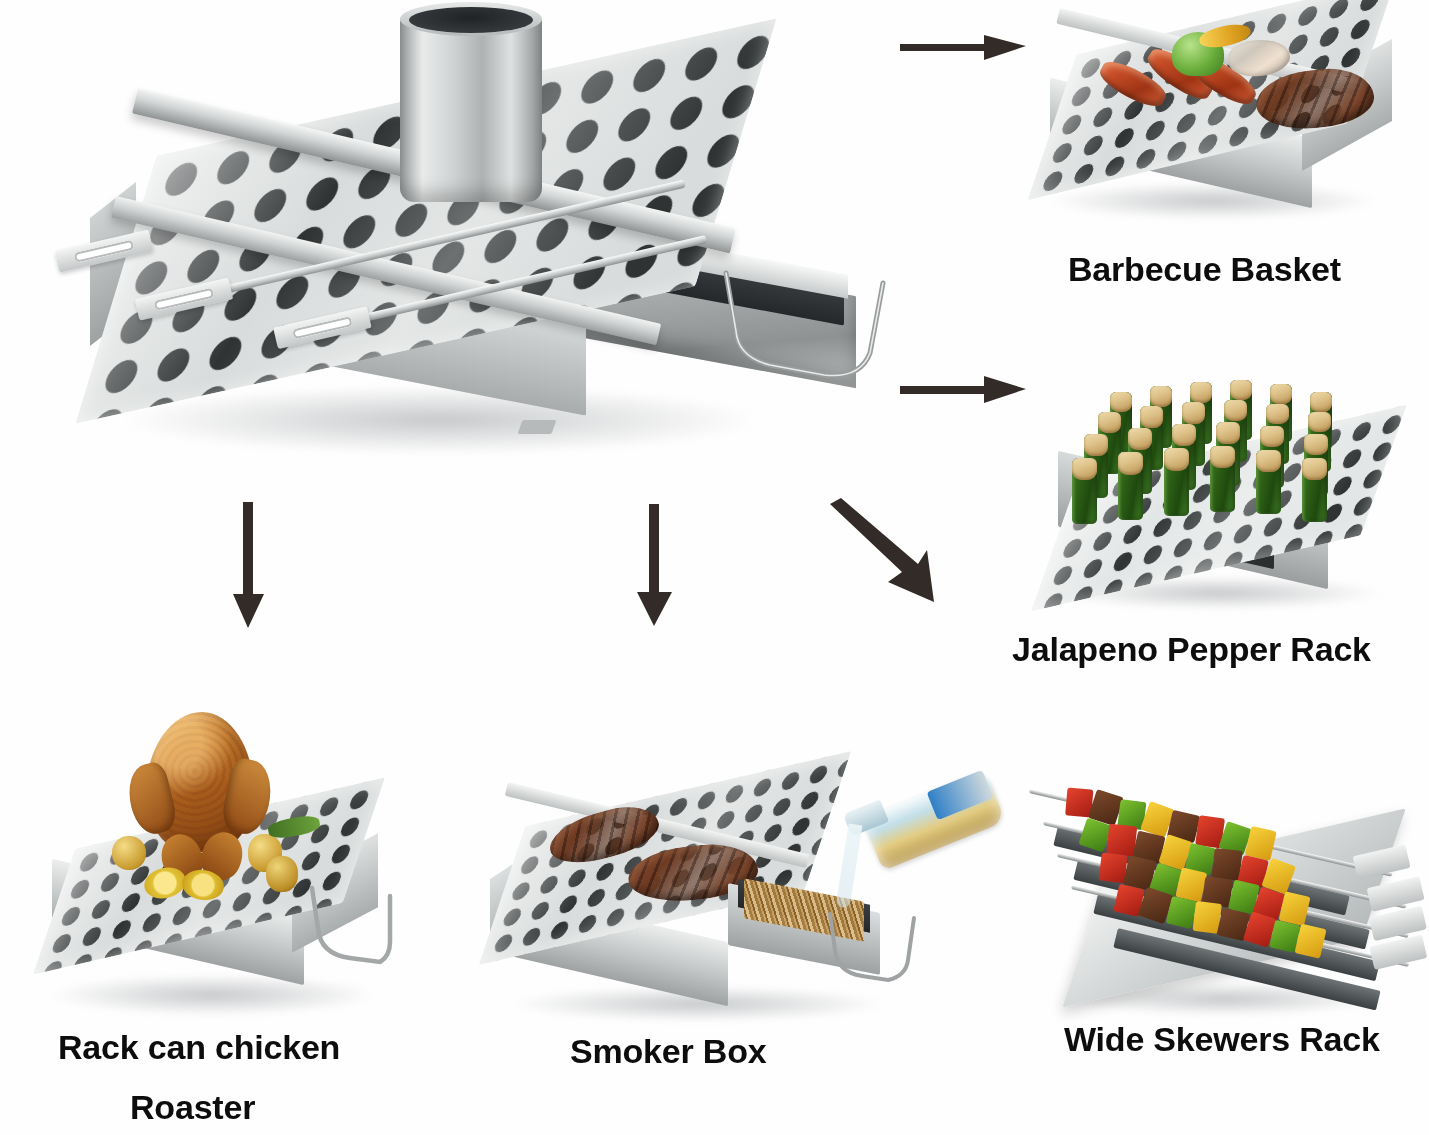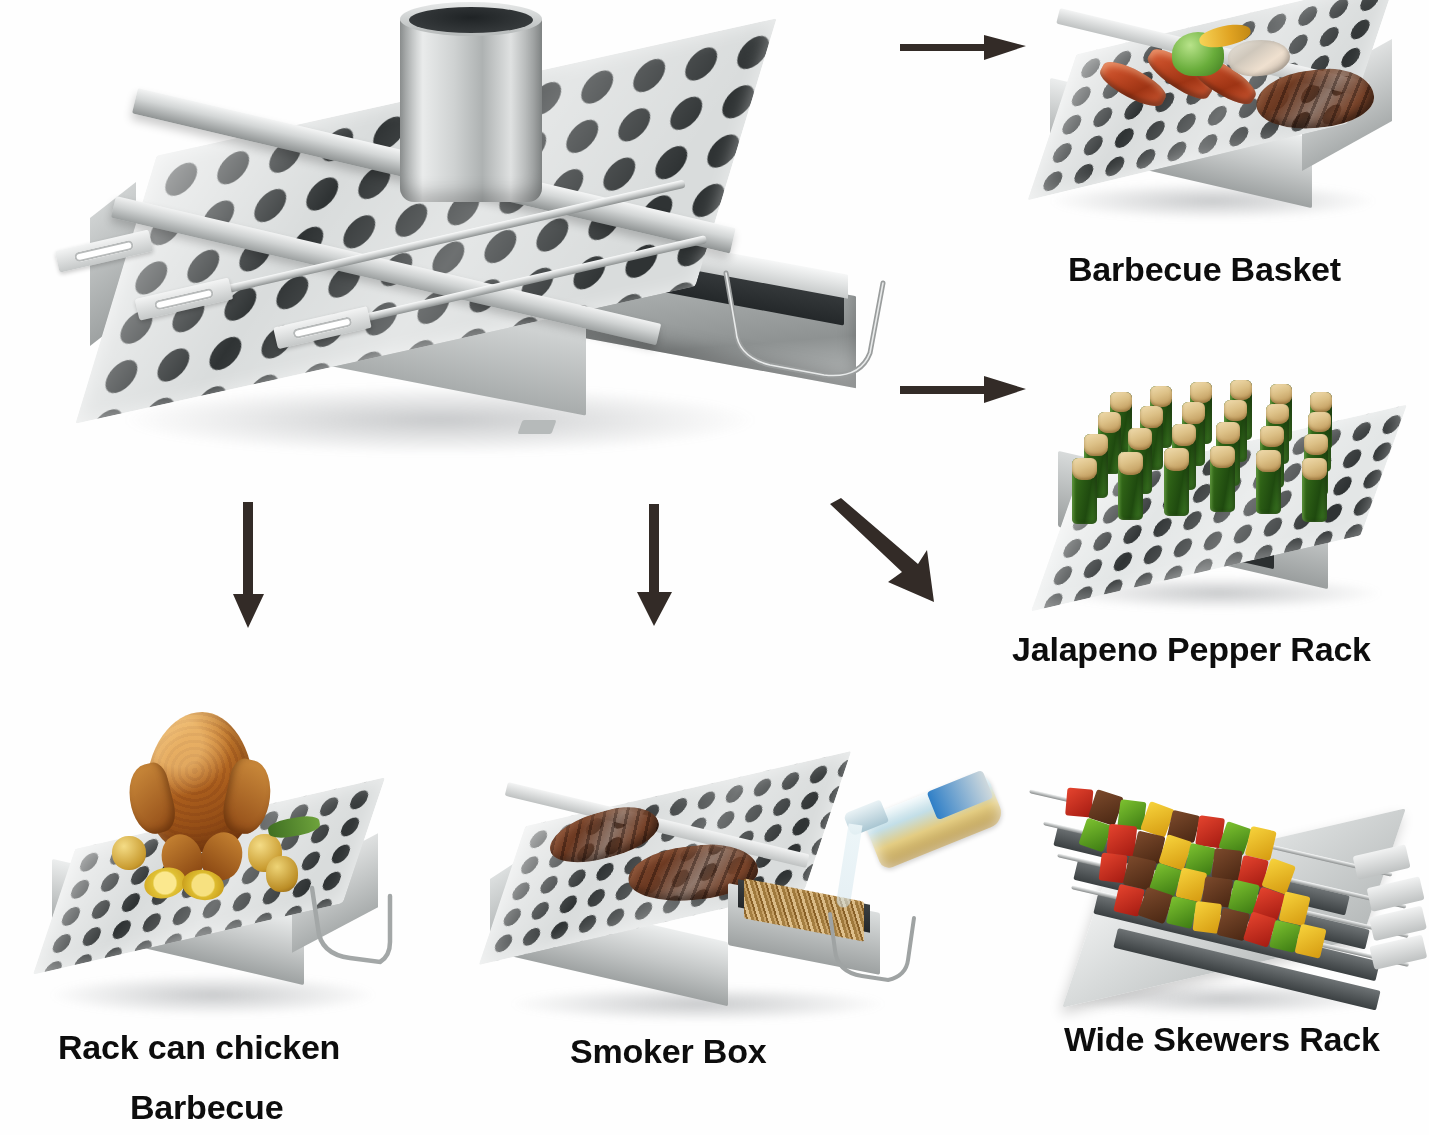--- a/index.html
+++ b/index.html
@@ -400,21 +400,21 @@
     <div class="food" style="left:78px;top:130px;width:34px;height:34px;
          border-radius:48%;background:radial-gradient(circle at 35% 30%,#f4dc86,#c89a2e 70%,#8a5e12);"></div>
     <div class="food" style="left:214px;top:128px;width:34px;height:38px;
          border-radius:46%;background:radial-gradient(circle at 35% 30%,#f4dc86,#c89a2e 70%,#8a5e12);"></div>
     <div class="food" style="left:232px;top:150px;width:32px;height:36px;
          border-radius:46%;background:radial-gradient(circle at 35% 30%,#eed476,#bb8d26 70%,#7e5310);"></div>
     <div class="food" style="left:234px;top:112px;width:52px;height:18px;transform:rotate(-10deg);
          border-radius:40%;background:linear-gradient(90deg,#3f6f22,#6ea33c);"></div>
 
     <div class="label label-xl" style="left:24px;top:322px;">Rack can chicken</div>
-    <div class="label label-xl" style="left:96px;top:382px;">Barbecue</div>
+    <div class="label label-xl" style="left:96px;top:382px;">Roaster</div>
   </div>
 
   <div class="unit" style="left:1024px;top:756px;width:396px;height:264px;">
     <div class="shadow-soft" style="left:40px;top:226px;width:320px;height:34px;"></div>
 
     <div style="position:absolute;left:60px;top:92px;width:300px;height:120px;
          transform:skewY(-13deg) skewX(-20deg);
          background:linear-gradient(150deg,#f3f4f4 0%,#d8dbdb 40%,#b4b8b8 100%);border-radius:3px;
          box-shadow:0 6px 12px rgba(0,0,0,.18);"></div>
 

